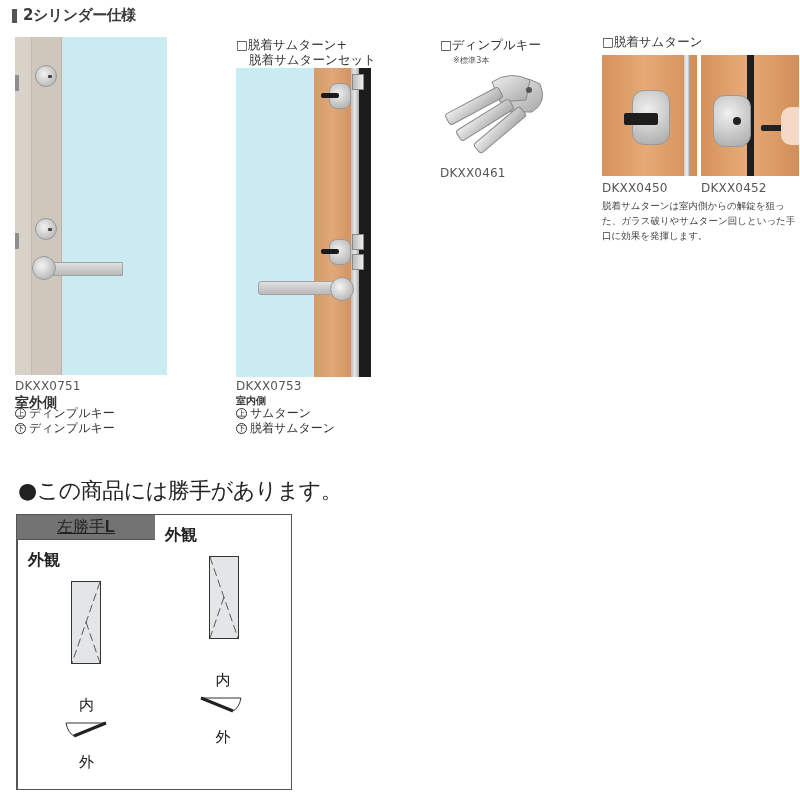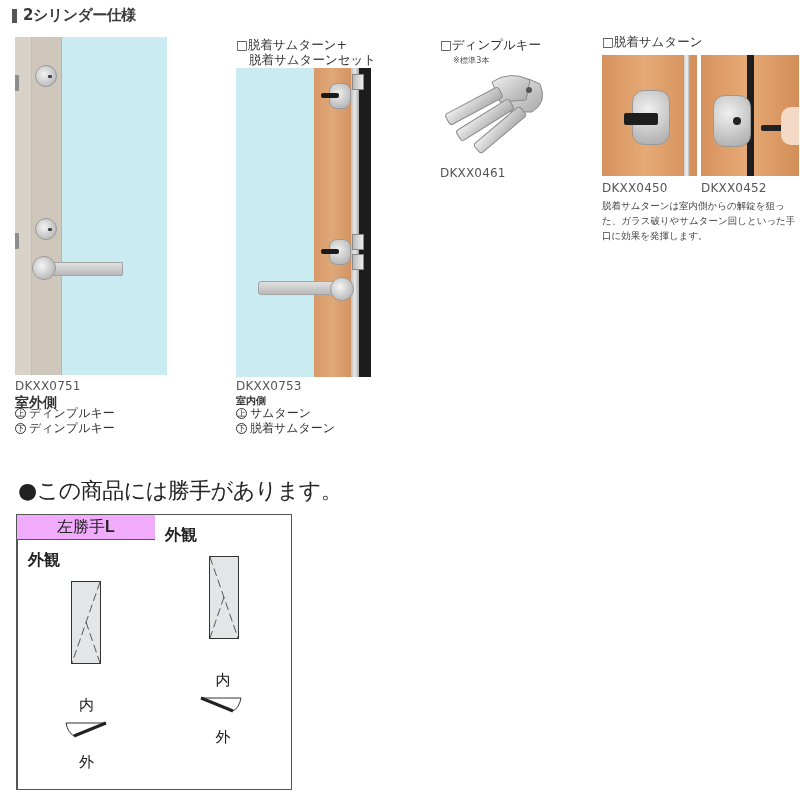--- a/index.html
+++ b/index.html
@@ -45,21 +45,21 @@
   .label-small { font-size: 11px; color: #333; }
   .label { font-size: 12px; color: #333; line-height: 15px; }
   .circ { display: inline-block; width: 11px; height: 11px; border: 1px solid #333; border-radius: 50%; font-size: 8px; line-height: 9px; text-align: center; vertical-align: 1px; margin-right: 3px; }
 
   .desc { left: 602px; top: 198px; width: 198px; font-size: 9.5px; line-height: 15px; color: #444; }
 
   .notice { left: 18px; top: 476px; font-size: 22px; color: #222; letter-spacing: -0.5px; }
 
   
   .hand-table { left: 16px; top: 514px; width: 276px; height: 276px; border: 1px solid #555; display: grid; grid-template-columns: 138px 138px; grid-template-rows: 25px 1fr; }
-  .th { background: #f0abfc; border-bottom: 1px solid #555; font-size: 16px; text-align: center; line-height: 24px; color: #222; }
+  .th { background: #737373; border-bottom: 1px solid #555; font-size: 16px; text-align: center; line-height: 24px; color: #222; text-decoration: underline; }
   .th + .th, .td + .td { border-left: 1px solid #555; }
   .th b { font-family: "Liberation Sans", sans-serif; font-weight: bold; }
   .td { position: relative; }
   .td .ttl { position: absolute; left: 10px; top: 10px; font-size: 16px; color: #222; font-weight: bold; }
   .td svg { position: absolute; left: 0; top: 0; }
   .td .in { position: absolute; top: 156px; width: 100%; text-align: center; font-size: 15px; color: #222; }
   .td .out { position: absolute; top: 213px; width: 100%; text-align: center; font-size: 15px; color: #222; }
 </style>
 </head>
 <body>

